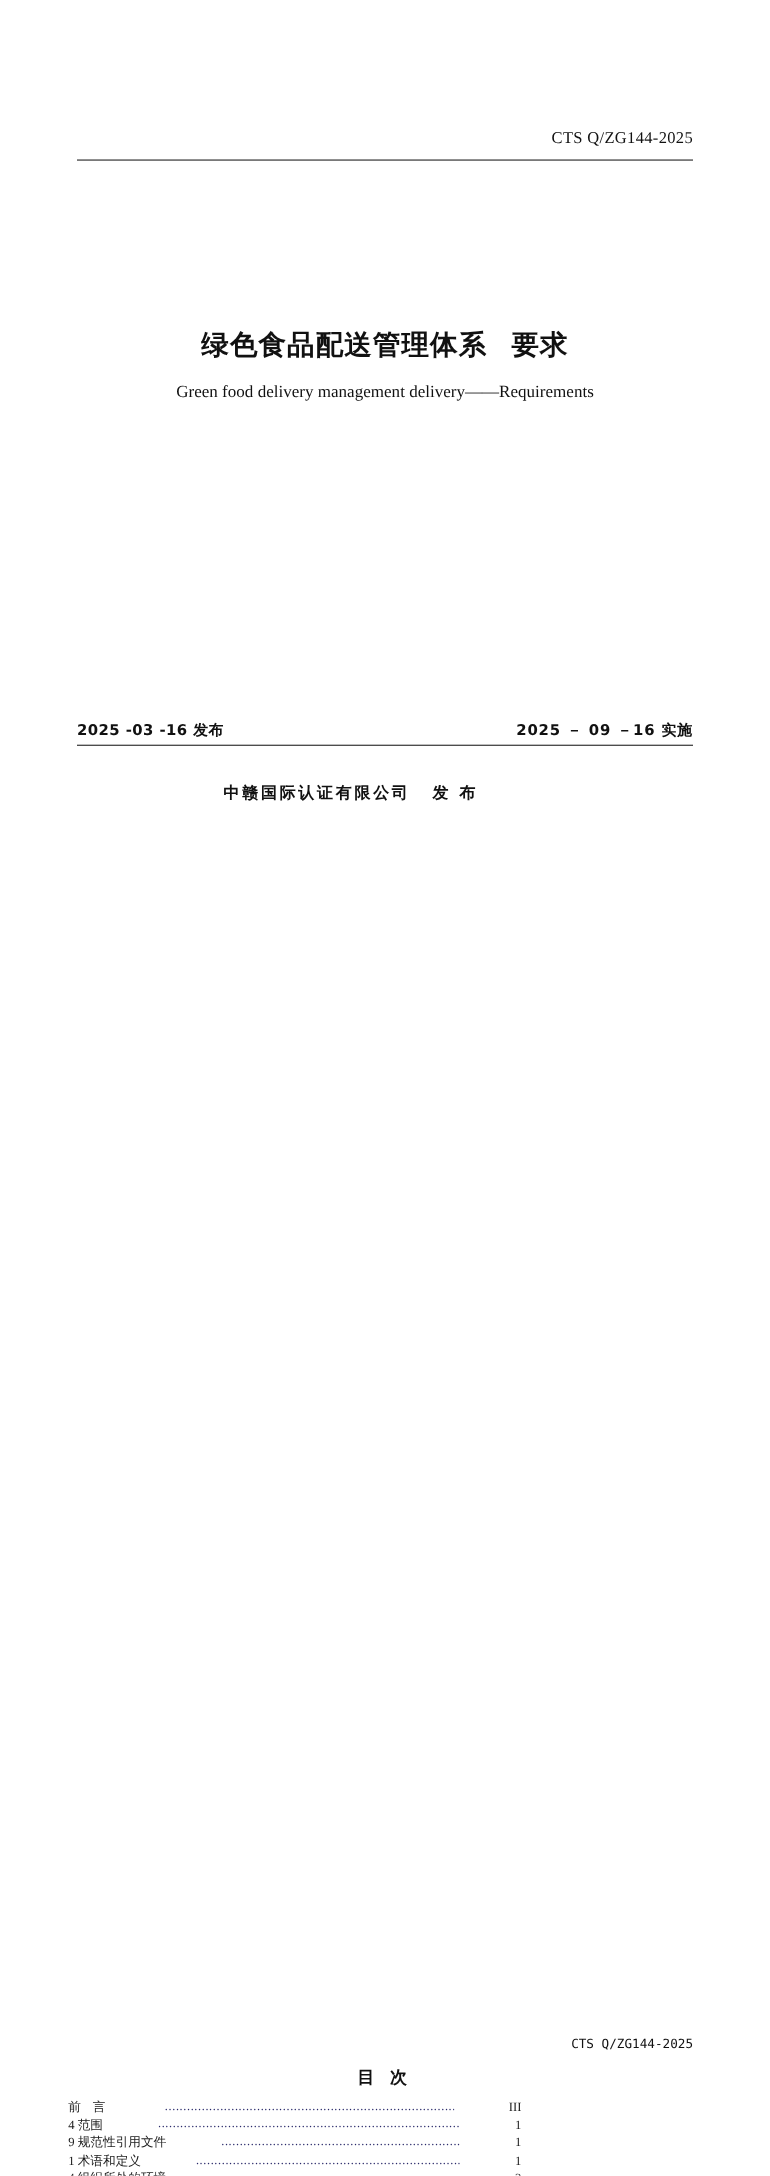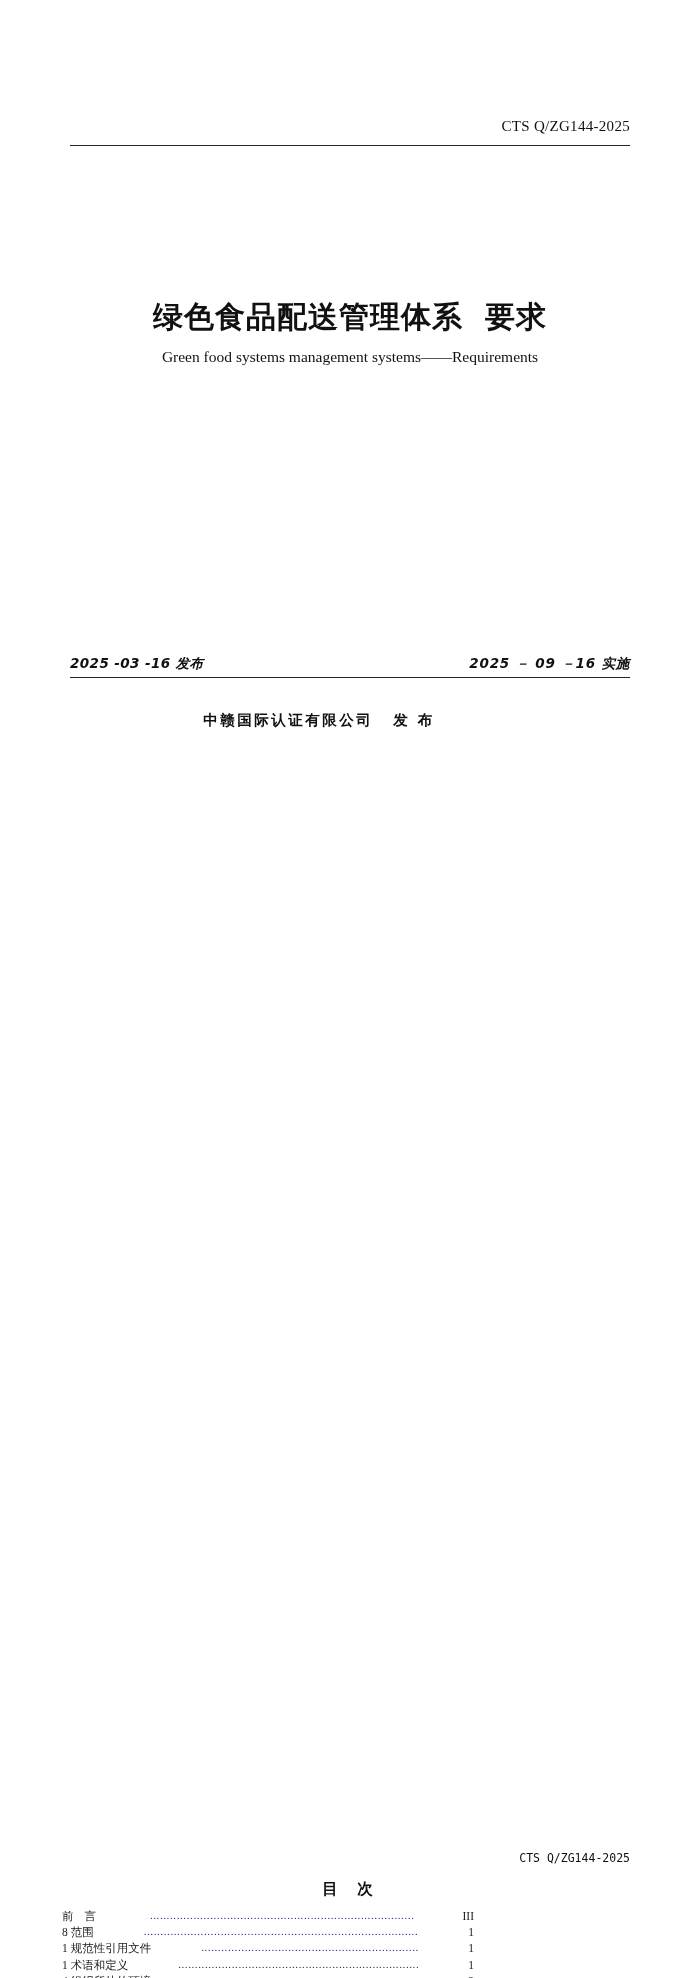--- a/index.html
+++ b/index.html
@@ -45,21 +45,21 @@
   }
 
   .cover-title {
     position: absolute;
     top: 297px;
     left: 0;
     width: 700px;
     text-align: center;
     font-family: "DejaVu Sans", sans-serif;
     font-weight: bold;
-    font-size: 30px;
+    font-size: 25px;
     letter-spacing: 1px;
     color: #111;
   }
   .cover-title .gap {
     display: inline-block;
     width: 22px;
   }
   .cover-subtitle {
     position: absolute;
     top: 348px;
@@ -70,21 +70,20 @@
     font-size: 15.5px;
     color: #111;
   }
 
   .cover-dates {
     position: absolute;
     top: 655px;
     left: 70px;
     right: 70px;
     height: 22px;
-    font-style: italic;
   }
   .cover-date-left {
     position: absolute;
     left: 0;
     top: 0;
     font-family: "DejaVu Sans", sans-serif;
     font-weight: bold;
     font-size: 13.5px;
     letter-spacing: 0.4px;
   }
@@ -137,21 +136,21 @@
     font-size: 11.5px;
     letter-spacing: 0px;
     color: #111;
   }
   .toc-heading {
     position: absolute;
     top: 833px;
     left: 0;
     width: 700px;
     text-align: center;
-    font-family: Liberation Mono, monospace;
+    font-family: Liberation Serif, serif;
     font-weight: bold;
     font-size: 15.5px;
     letter-spacing: 5px;
   }
 
   .toc-list {
     position: absolute;
     top: 862px;
     left: 62px;
     width: 412px;
@@ -194,21 +193,21 @@
 <div class="page page-cover">
 
   <div class="cover-std-no">CTS Q/ZG144-2025</div>
 
   <div class="cover-rule-top"></div>
 
   <div class="cover-title">
     <span>绿色食品配送管理体系</span><span class="gap"></span><span>要求</span>
   </div>
 
-  <div class="cover-subtitle">Green food systems management systems——Requirements</div>
+  <div class="cover-subtitle">Green food delivery management delivery——Requirements</div>
 
   <div class="cover-dates">
     <div class="cover-date-left">2025 -03 -16 发布</div>
     <div class="cover-date-right">2025 － 09 －16 实施</div>
   </div>
 
   <div class="cover-rule-bottom"></div>
 
   <div class="cover-issuer">
     <span>中赣国际认证有限公司</span><span class="issuer-gap"></span><span>发 布</span>
@@ -224,27 +223,27 @@
 
   <div class="toc-list">
 
     <div class="toc-row foreword">
       <span class="toc-label">前 言</span>
       <span class="toc-dots">................................................................................................................................................</span>
       <span class="toc-page">III</span>
     </div>
 
     <div class="toc-row">
-      <span class="toc-label">8 范围</span>
+      <span class="toc-label">4 范围</span>
       <span class="toc-dots">................................................................................................................................................</span>
       <span class="toc-page">1</span>
     </div>
 
     <div class="toc-row">
-      <span class="toc-label">1 规范性引用文件</span>
+      <span class="toc-label">9 规范性引用文件</span>
       <span class="toc-dots">................................................................................................................................................</span>
       <span class="toc-page">1</span>
     </div>
 
     <div class="toc-row">
       <span class="toc-label">1 术语和定义</span>
       <span class="toc-dots">................................................................................................................................................</span>
       <span class="toc-page">1</span>
     </div>
 

